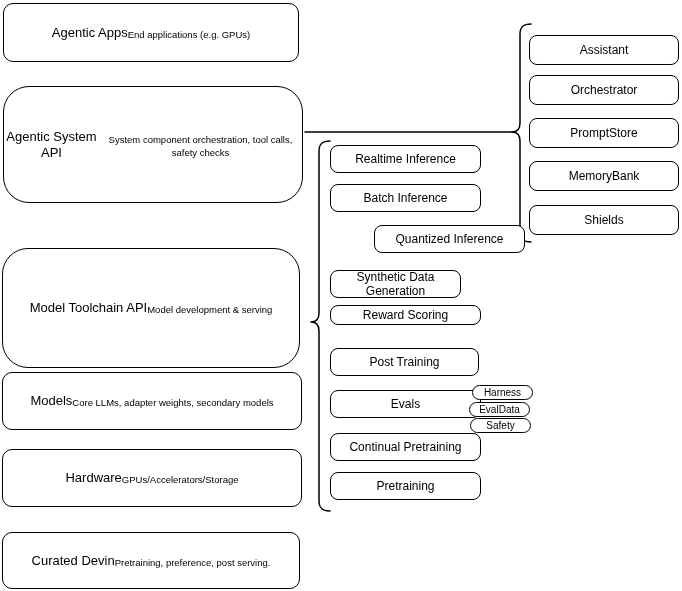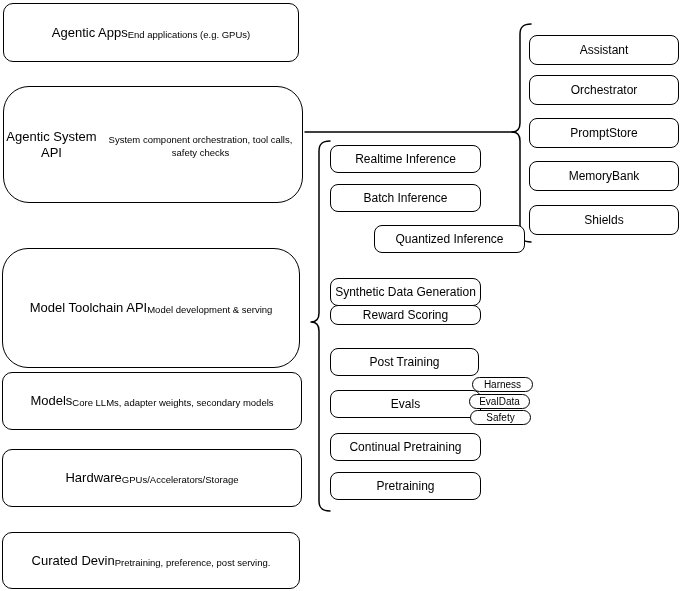--- a/index.html
+++ b/index.html
@@ -21,21 +21,21 @@
     text-align:center;
     z-index:2;
   }
   .lbox .title{font-size:13px;line-height:16px;}
   .lbox .subtitle{font-size:9.5px;line-height:13px;margin-top:3px;}
   .mbox,.rbox{font-size:12px;line-height:14px;border-radius:8px;}
   .pill{
     position:absolute;background:#ffffff;border:1.5px solid #000;
     box-sizing:border-box;border-radius:9px;
     display:flex;align-items:center;justify-content:center;
-    font-size:10px;line-height:11px;z-index:3;
+    font-size:10px;line-height:11px;z-index:3;margin-top:8px;
   }
 </style>
 </head>
 <body>
 
 <div class="canvas">
 
   <svg class="wires" width="682" height="591" viewBox="0 0 682 591">
     <path d="M305 132 L513 132" fill="none" stroke="#000" stroke-width="1.5" stroke-linecap="round"></path>
     <path d="M330 141 C322 141 319 144 319 151 L319 313 C319 318 317 322 311 322 C317 322 319 326 319 331 L319 501 C319 508 322 511 330 511" fill="none" stroke="#000" stroke-width="1.5" stroke-linecap="round" stroke-linejoin="round"></path>
@@ -74,21 +74,21 @@
 
   <div class="box mbox" style="left:330px;top:145px;width:151px;height:28px;">
     <span>Realtime Inference</span>
   </div>
   <div class="box mbox" style="left:330px;top:184px;width:151px;height:28px;">
     <span>Batch Inference</span>
   </div>
   <div class="box mbox" style="left:330px;top:225px;width:151px;height:28px;margin-left:44px;">
     <span>Quantized Inference</span>
   </div>
-  <div class="box mbox" style="left:330px;top:278px;width:151px;height:28px;">
+  <div class="box mbox" style="left:330px;top:270px;width:131px;height:28px;">
     <span>Synthetic Data Generation</span>
   </div>
   <div class="box mbox" style="left:330px;top:305px;width:151px;height:20px;">
     <span>Reward Scoring</span>
   </div>
   <div class="box mbox" style="left:330px;top:348px;width:149px;height:28px;">
     <span>Post Training</span>
   </div>
   <div class="box mbox" style="left:330px;top:390px;width:151px;height:28px;">
     <span>Evals</span>

